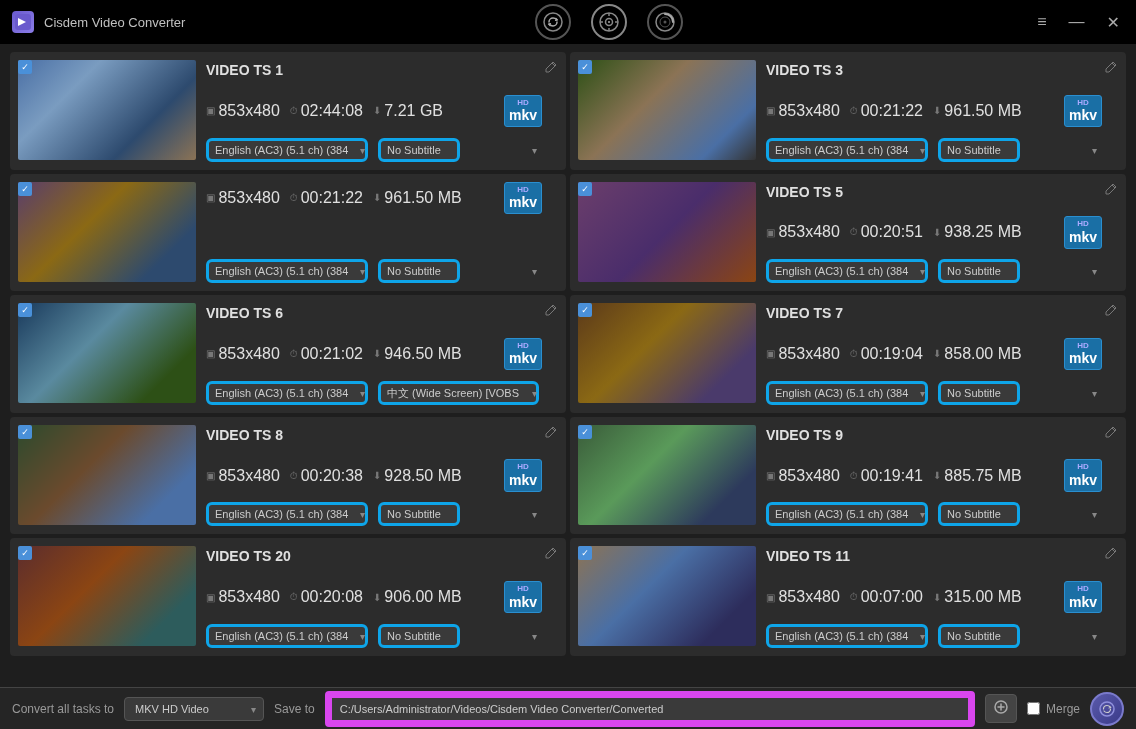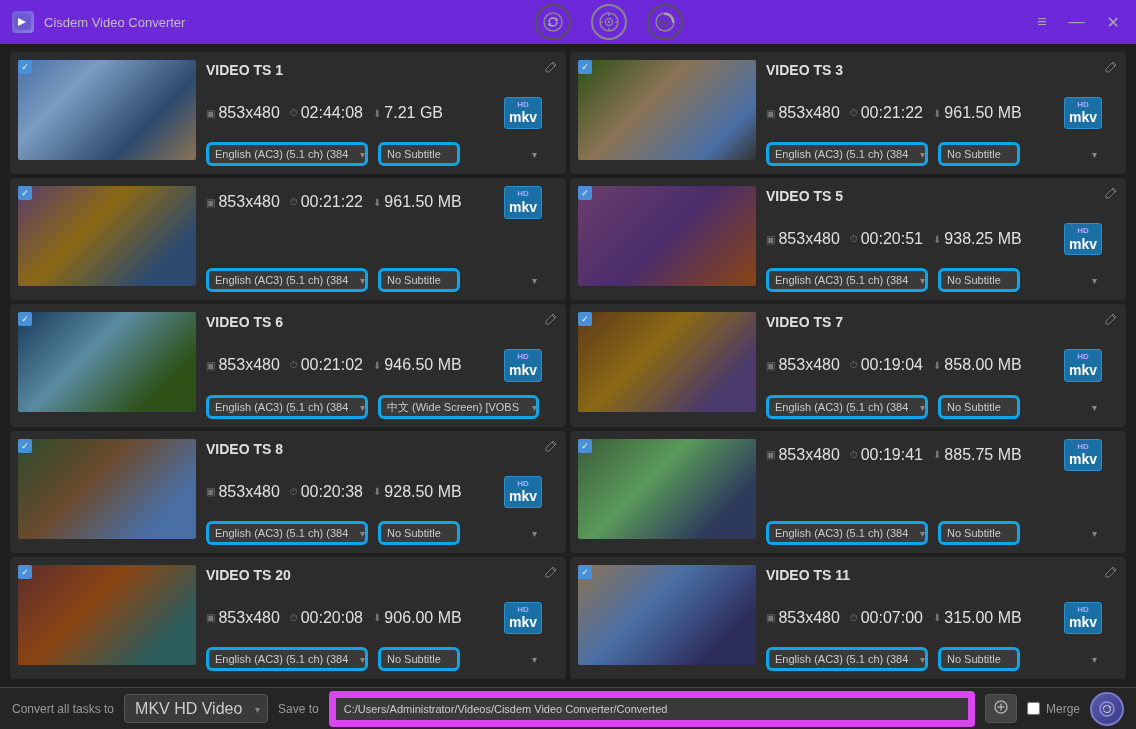--- a/index.html
+++ b/index.html
@@ -11,21 +11,21 @@
       height: 729px;
       overflow: hidden;
       display: flex;
       flex-direction: column;
     }
 
     
     .titlebar {
       display: flex;
       align-items: center;
-      background: #6d28d9;
+      background: #000000;
       padding: 0 12px;
       height: 44px;
       flex-shrink: 0;
     }
     .titlebar-logo {
       width: 22px; height: 22px;
       background: linear-gradient(135deg, #6a5acd, #8b7de8);
       border-radius: 4px;
       margin-right: 10px;
       display: flex; align-items: center; justify-content: center;
@@ -222,20 +222,21 @@
     
     .bottombar {
       display: flex;
       align-items: center;
       background: #252525;
       border-top: 1px solid #444;
       padding: 0 12px;
       height: 42px;
       flex-shrink: 0;
       gap: 10px;
+      margin-top: 23px;
     }
     .convert-label {
       font-size: 12px;
       color: #999;
       white-space: nowrap;
     }
     .format-select-wrapper {
       position: relative;
     }
     .format-select-wrapper::after {
@@ -246,21 +247,21 @@
       transform: translateY(-50%);
       color: #888;
       font-size: 10px;
       pointer-events: none;
     }
     .format-select {
       background: #3a3a3a;
       border: 1px solid #555;
       border-radius: 4px;
       color: #ccc;
-      font-size: 16px;
+      font-size: 11px;
       padding: 5px 24px 5px 10px;
       appearance: none;
       cursor: pointer;
       min-width: 140px;
     }
     .save-label {
       font-size: 12px;
       color: #999;
       white-space: nowrap;
     }
@@ -707,20 +708,29 @@
         </div>
       </div>
     </div>
   </div>
     <div class="video-card">
     <div class="card-checkbox"></div>
     <div class="card-thumbnail">
       <div class="thumb-gradient thumb-8"></div>
     </div>
     <div class="card-info">
+      <div style="display:flex; justify-content:space-between; align-items:flex-start;">
+        <span class="card-title">VIDEO TS 9</span>
+        <span class="card-edit-icon">
+          <svg width="14" height="14" viewBox="0 0 14 14" fill="none">
+            <path d="M9 2 L12 5 L5 12 L2 12 L2 9 Z" stroke="#777" stroke-width="1" fill="none"></path>
+            <line x1="8" y1="3" x2="11" y2="6" stroke="#777" stroke-width="1"></line>
+          </svg>
+        </span>
+      </div>
       <div class="card-meta-row">
         <div class="meta-left">
           <div class="meta-item">
             <span class="meta-icon">▣</span>
             <span>853x480</span>
           </div>
           <div class="meta-item">
             <span class="meta-icon">⏱</span>
             <span>00:19:41</span>
           </div>

